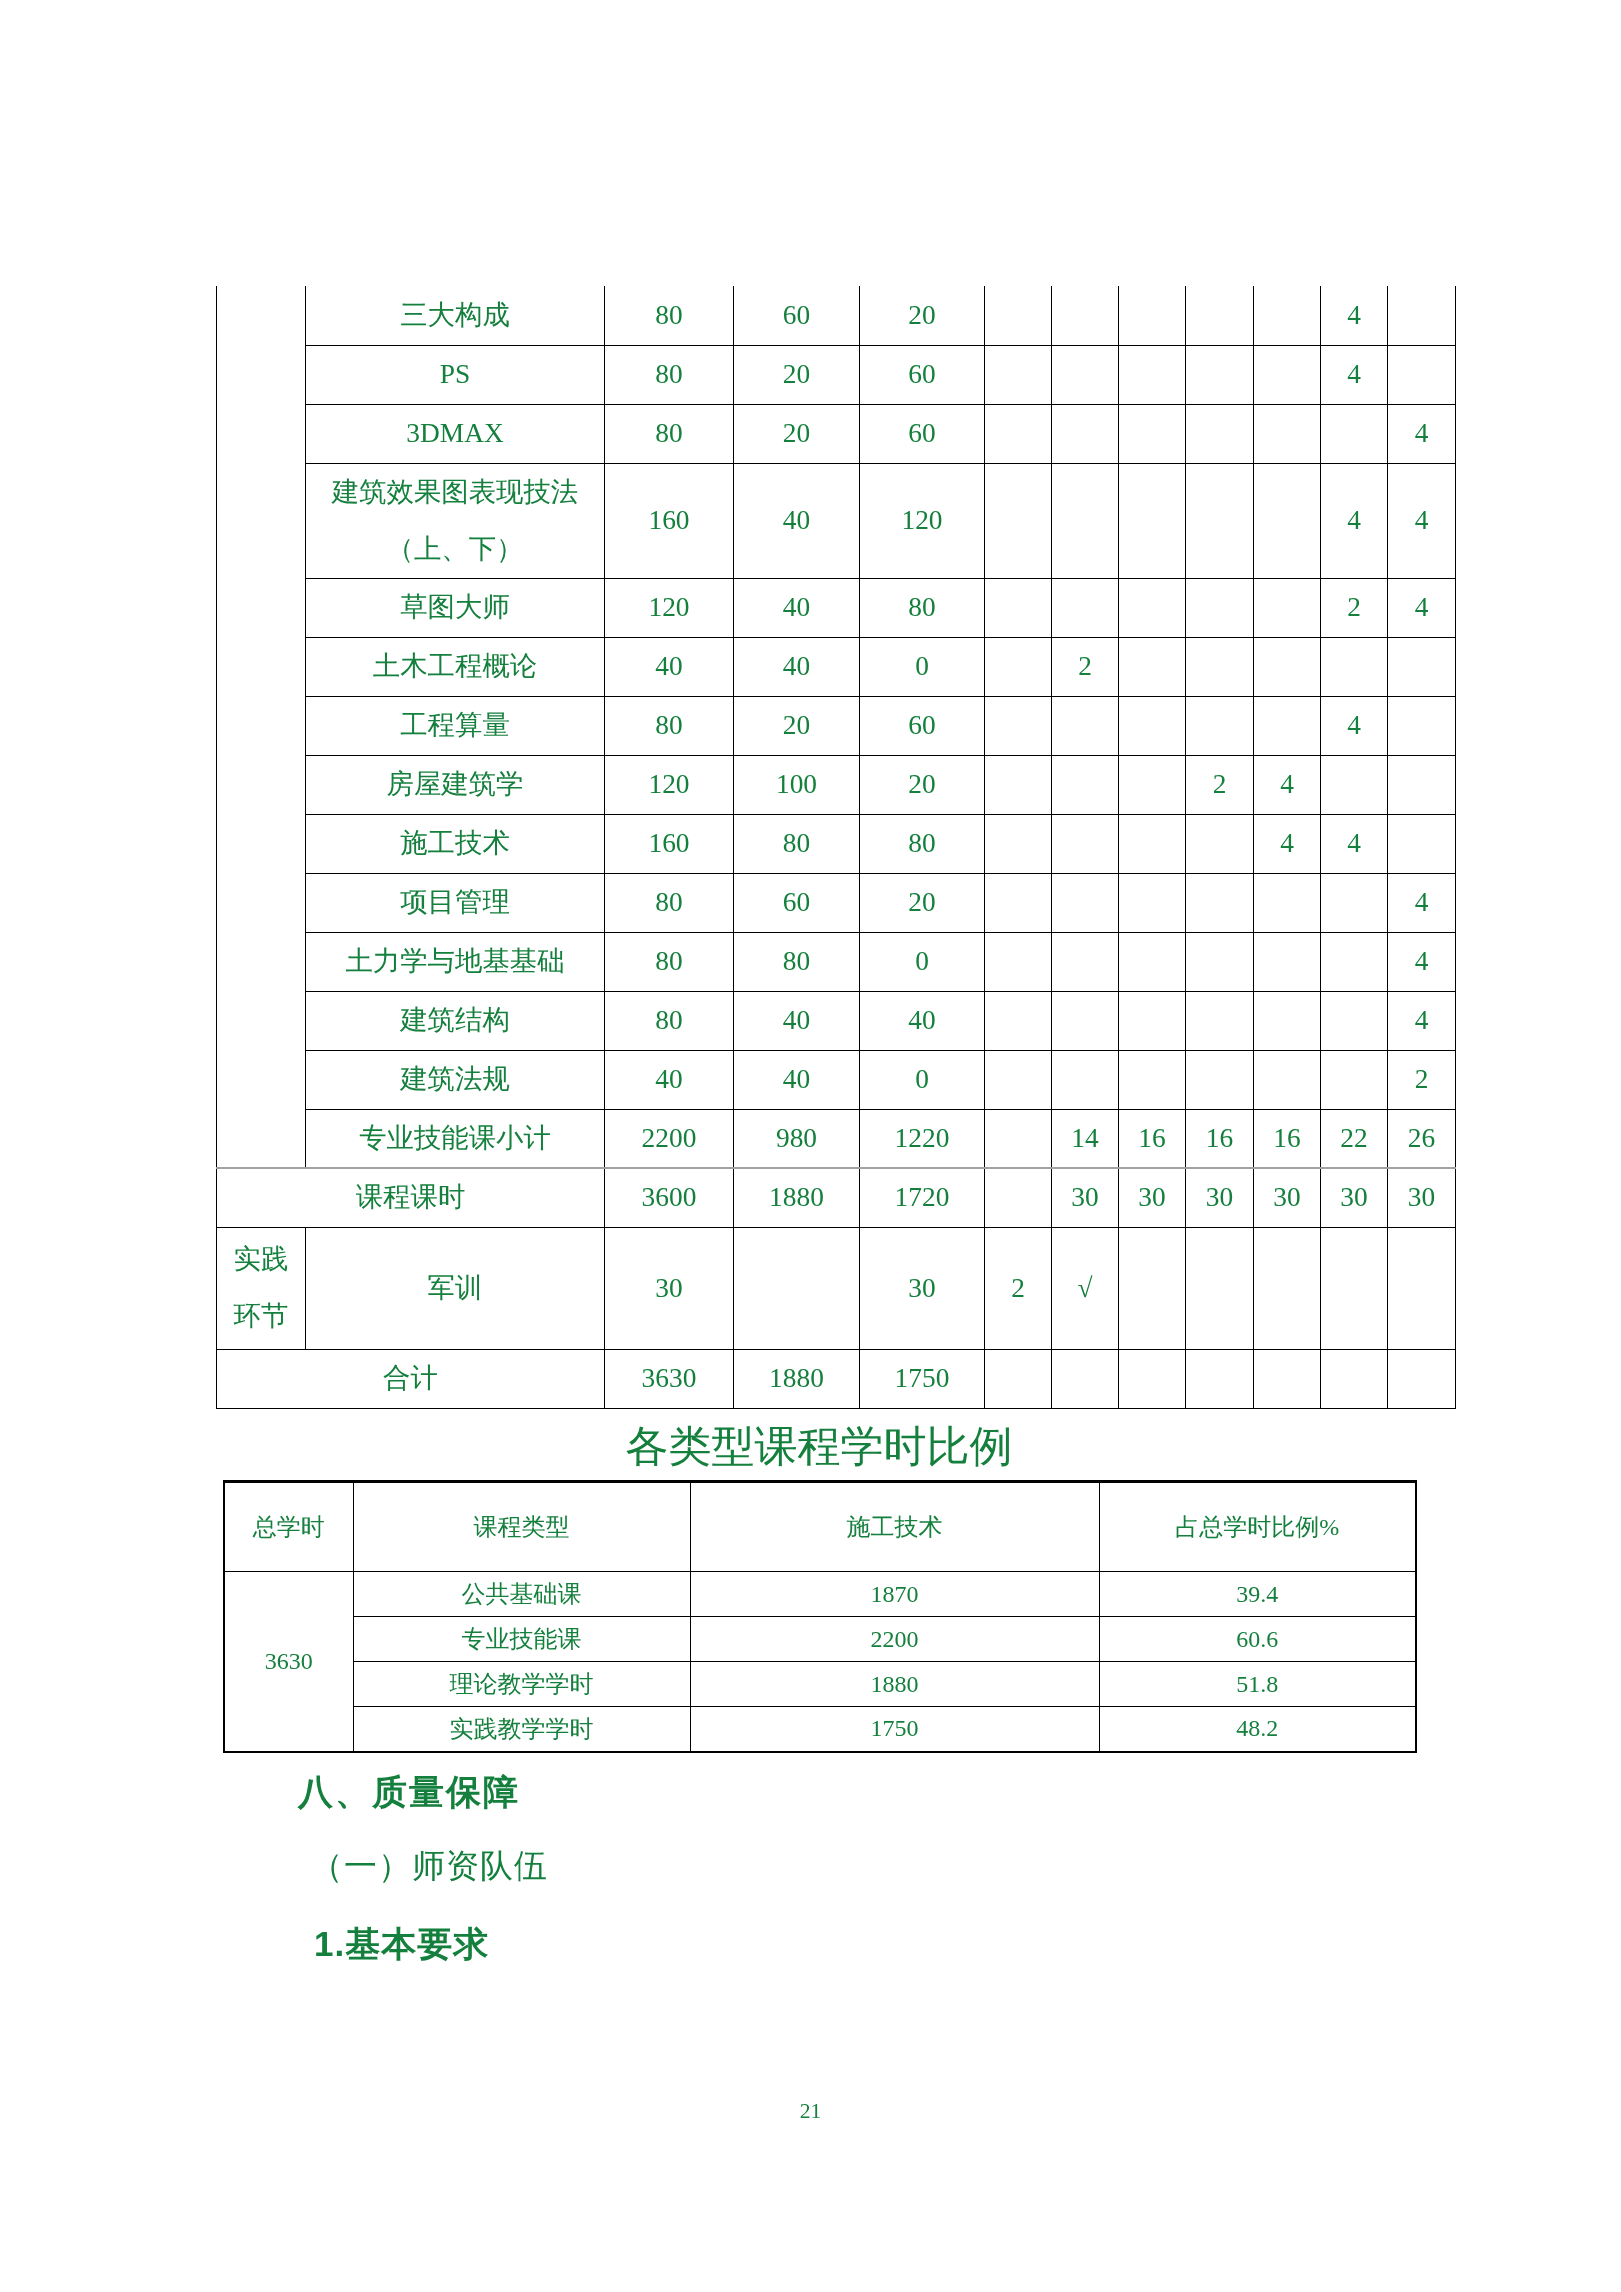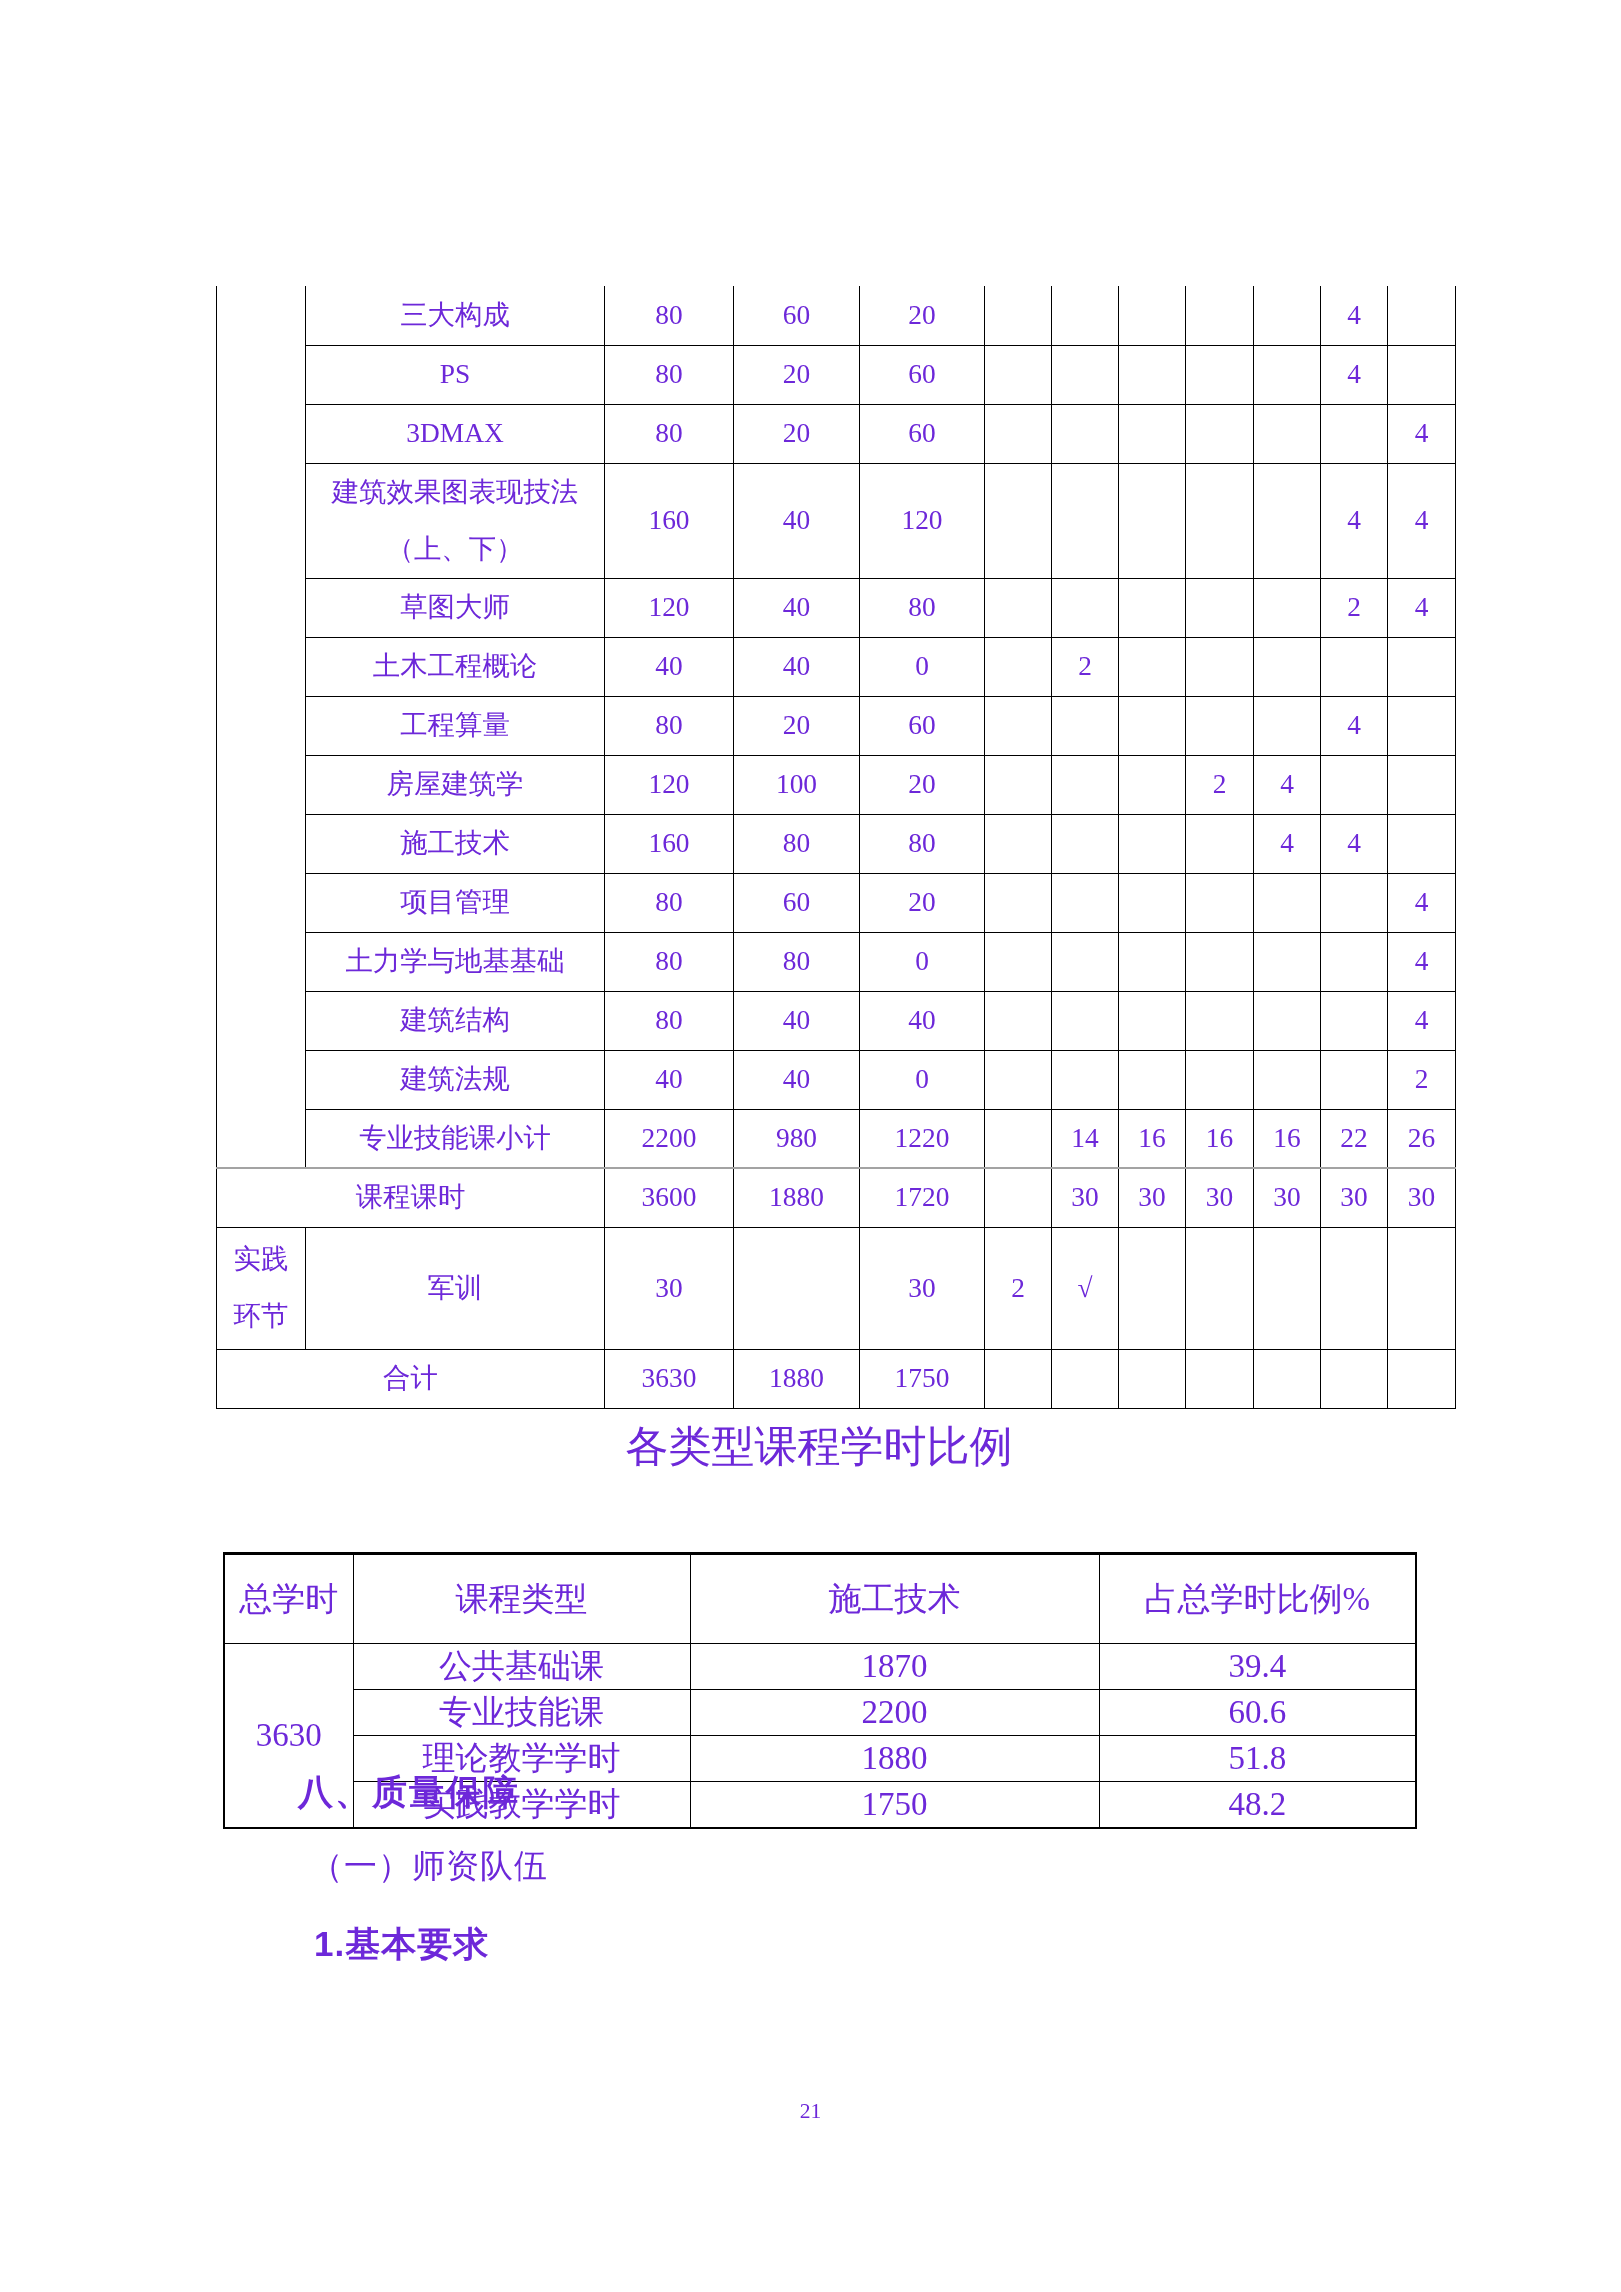--- a/index.html
+++ b/index.html
@@ -1,21 +1,21 @@
 <!DOCTYPE html>
 <html><head>
 <meta charset="utf-8">
 <style>
   html,body{margin:0;padding:0;background:#888;}
   .page{
     position:relative;
     width:1621px;height:2293px;
     margin:0 auto;
     background:#ffffff;
-    color:#6d28d9;
+    color:#15803d;
     font-family:"Liberation Serif","DejaVu Serif",serif;
     overflow:hidden;
   }
   
   table.ctable{
     position:absolute;left:216px;top:286px;
     width:1238px;
     border-collapse:collapse;table-layout:fixed;
     font-size:27.4px;
   }
@@ -29,24 +29,24 @@
   table.ctable tr:first-child > td{border-top:none;}
   table.ctable .nm{white-space:pre-line;}
   table.ctable tr.thick > td{border-top:2px solid #a3a3a3;}
   table.ctable tr.mil{height:122px;padding-left:7px;}
   
   .tbl-title{
     position:absolute;left:223px;top:1417px;width:1192px;height:59px;
     line-height:59px;text-align:center;font-size:43px;
   }
   table.rtable{
-    position:absolute;left:223px;top:1552px;
+    position:absolute;left:223px;top:1480px;
     width:1192px;
     border-collapse:collapse;table-layout:fixed;
-    font-size:33px;
+    font-size:24px;
     border:2.9px solid #000;border-top:3.9px solid #000;
   }
   table.rtable td{
     border:1px solid #000;
     text-align:center;vertical-align:middle;
     padding:0;
   }
   table.rtable tr.rhead{height:90px;}
   table.rtable tr{height:45px;}
   

